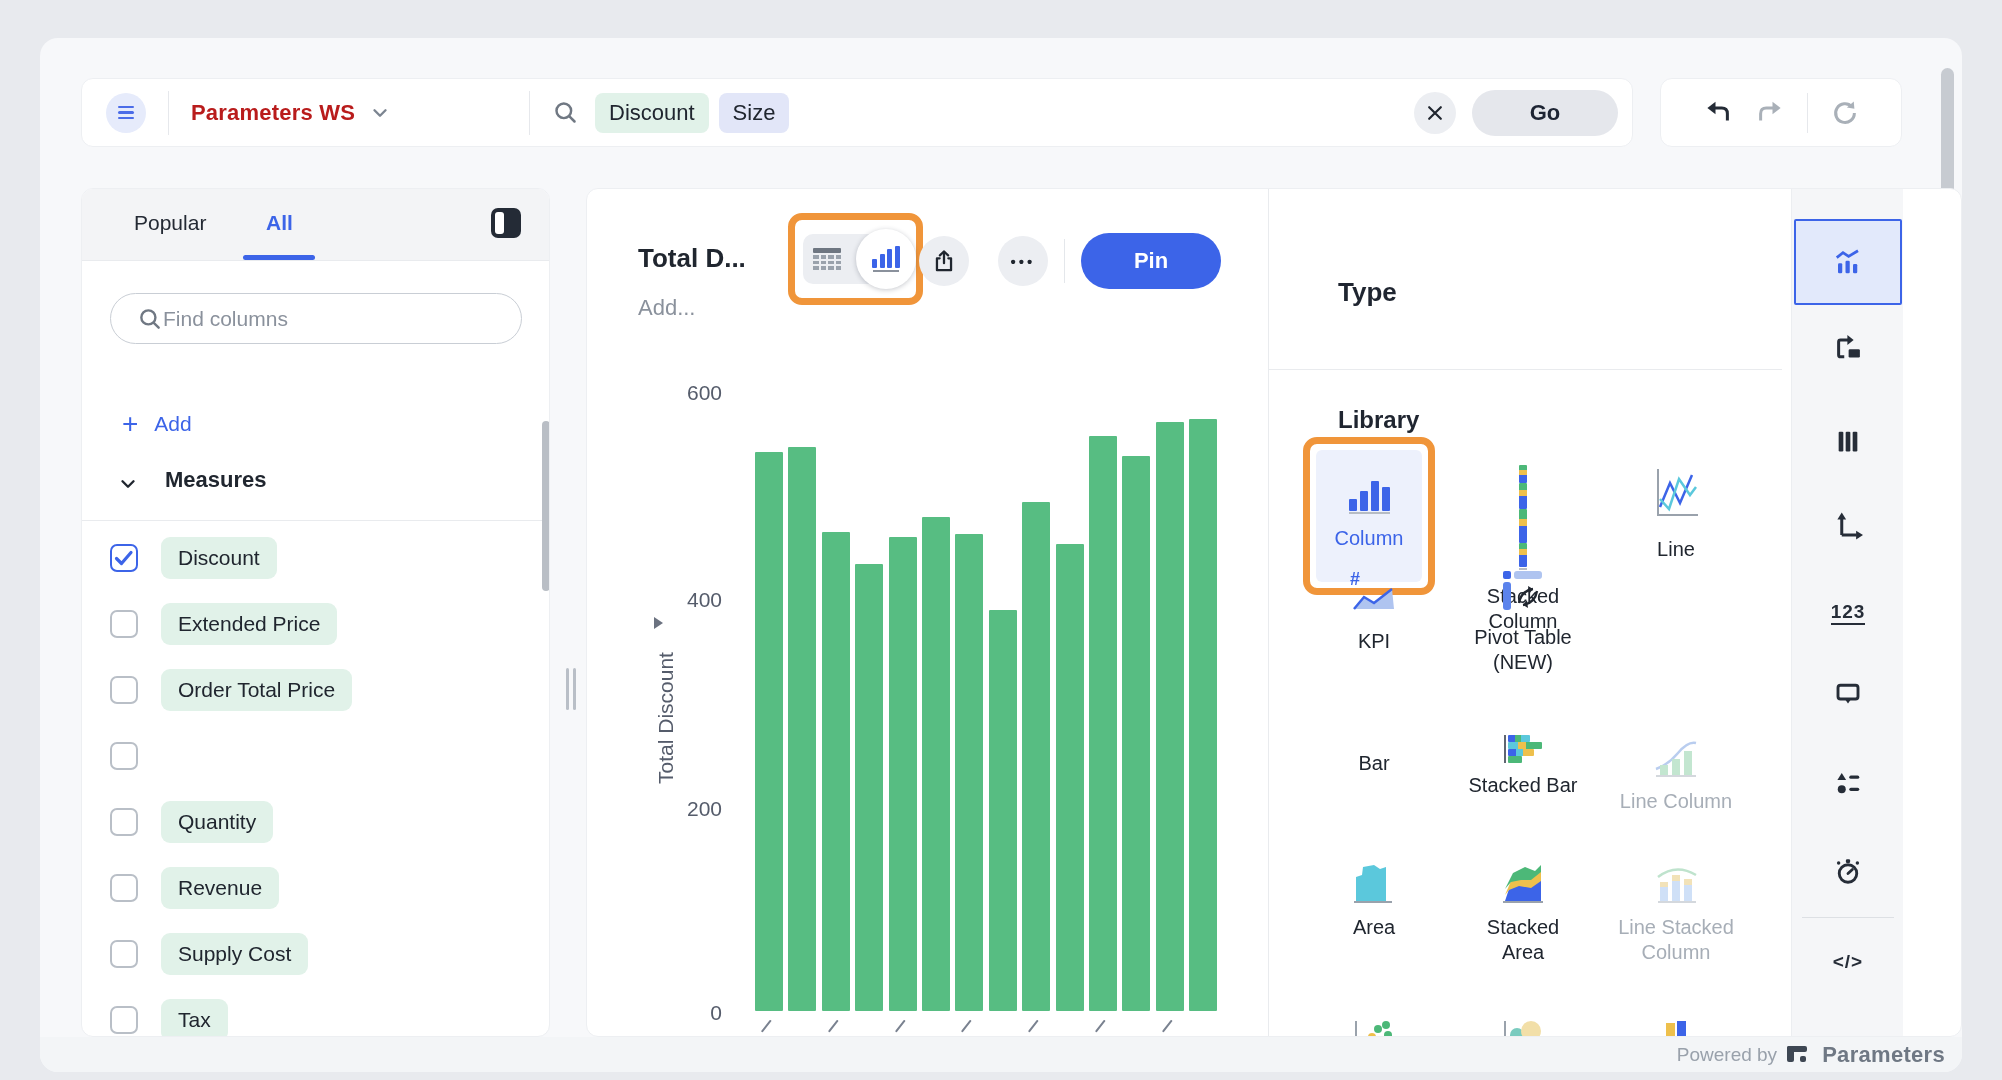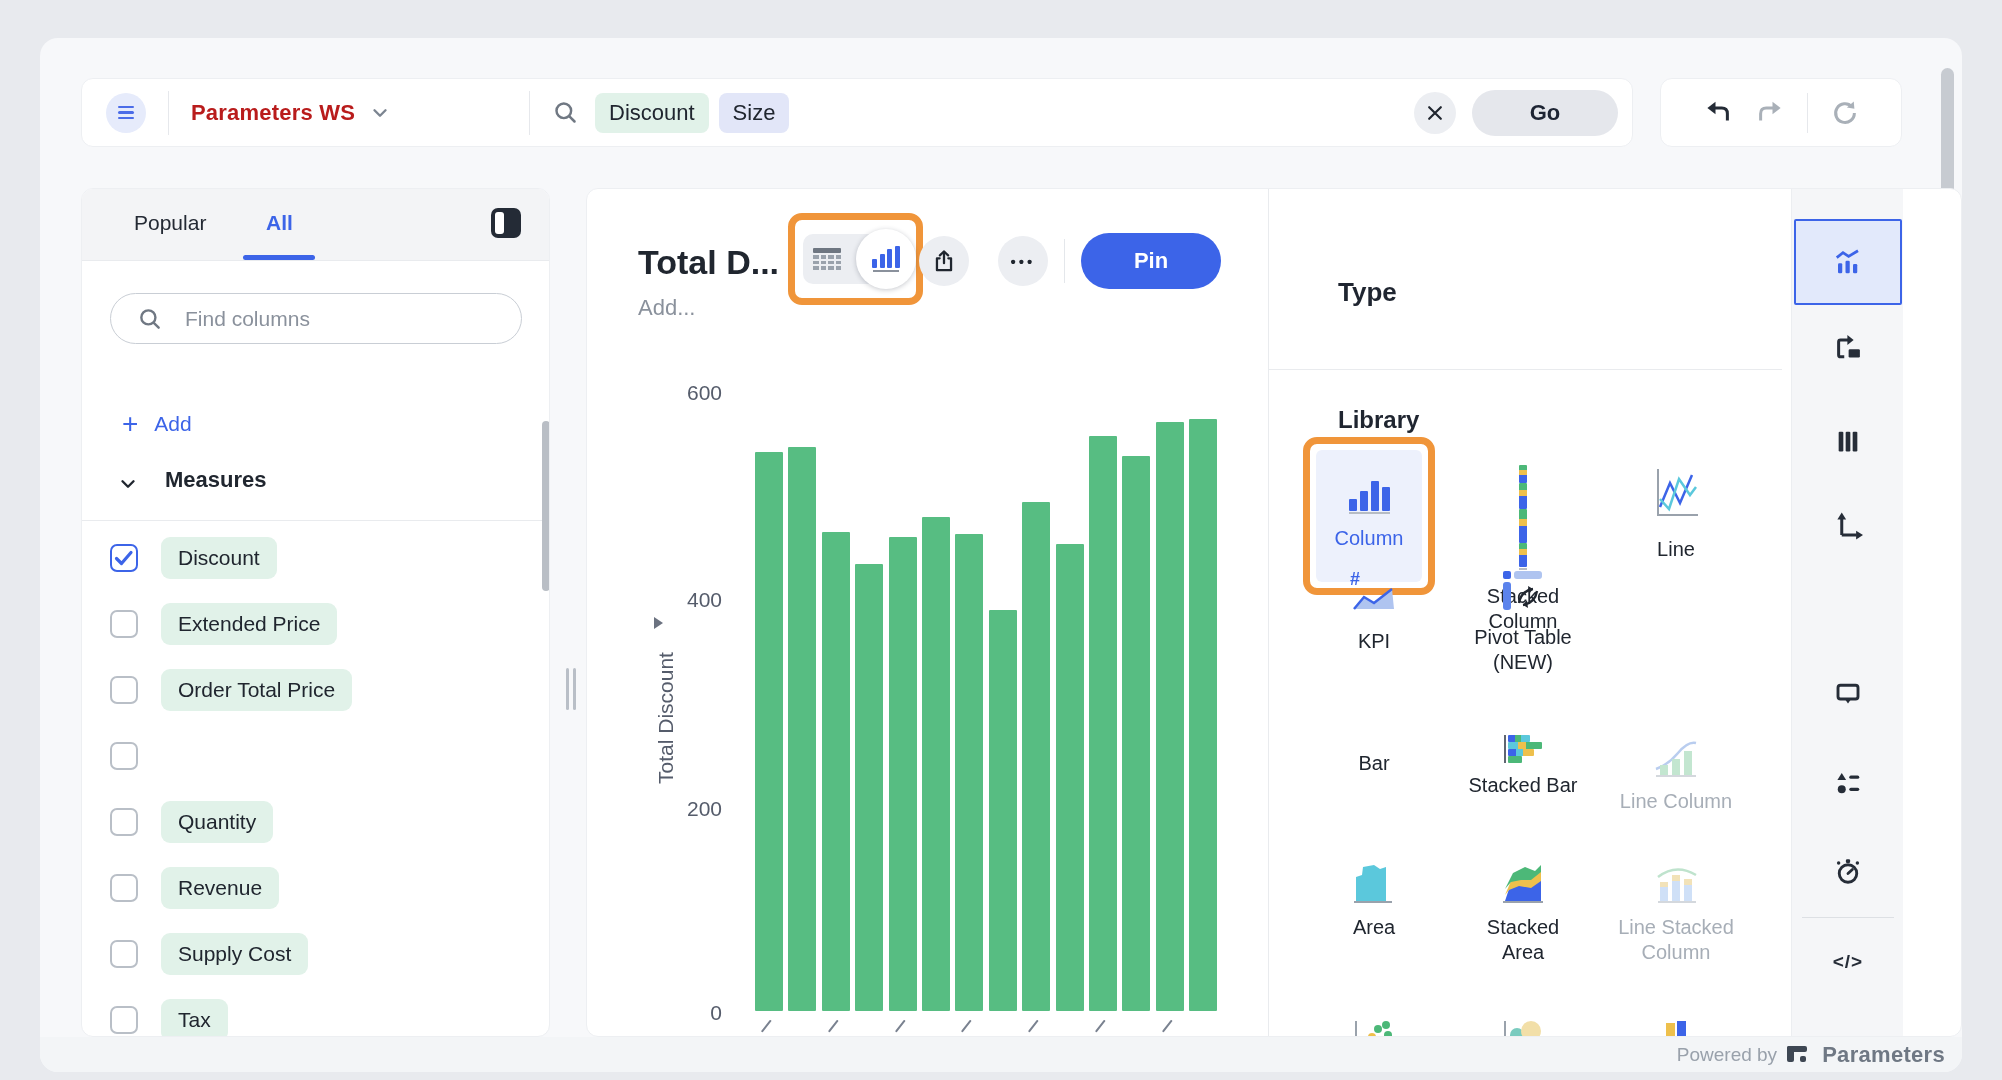--- a/index.html
+++ b/index.html
@@ -33,21 +33,21 @@
   .sidebar { left:41px; top:150px; width:469px; height:849px; overflow:hidden; }
   .sb-head { position:absolute; left:0; top:0; width:100%; height:72px; background:#F3F4F6; border-bottom:1px solid #E9EBEE; }
   .tab { position:absolute; top:22px; font-size:21px; cursor:pointer; }
   .tab-popular { left:52px; color:#242A34; }
   .tab-all { left:184px; color:#3C64E8; font-weight:bold; }
   .tab-underline { position:absolute; left:161px; top:66px; width:72px; height:5px; border-radius:3px; background:#3C64E8; }
   .collapse { position:absolute; left:409px; top:19px; width:30px; height:30px; background:#242B36; border-radius:7px; cursor:pointer; }
   .collapse i { position:absolute; left:4px; top:4px; width:9px; height:22px; background:#fff; border-radius:3px; }
   .findbox { position:absolute; left:28px; top:104px; width:412px; height:51px; border:1.5px solid #C9CED5; border-radius:26px;
              display:flex; align-items:center; padding-left:26px; background:#fff; }
-  .findbox .ph { font-size:21px; color:#8A919C; margin-left:22px; }
+  .findbox .ph { font-size:21px; color:#8A919C; }
   .addrow { position:absolute; left:40px; top:222px; display:flex; align-items:center; gap:16px; cursor:pointer; }
   .addrow .plus { font-size:28px; color:#3C64E8; line-height:26px; }
   .addrow .txt { font-size:21px; color:#3C64E8; }
   .meas-head { position:absolute; left:0; top:268px; width:100%; height:62px; }
   .meas-head .chv { position:absolute; left:35px; top:16px; }
   .meas-head .ttl { position:absolute; left:83px; top:10px; font-size:22px; font-weight:bold; color:#20262F; }
   .meas-div { position:absolute; left:0; top:331px; width:100%; height:1px; background:#E9EBEE; }
   .mrow { position:absolute; left:0; width:100%; height:56px; }
   .cbox { position:absolute; left:28px; top:12px; width:28px; height:28px; border:2px solid #B9BFC7; border-radius:7px; background:#fff; cursor:pointer; }
   .cbox svg { display:none; }
@@ -55,21 +55,21 @@
   .cbox.checked svg { display:block; }
   .mpill { position:absolute; left:79px; top:5px; height:42px; line-height:42px; padding:0 17px; background:#E1F2E9;
            border-radius:9px; font-size:21px; color:#20262F; cursor:pointer; }
   .sb-scroll { position:absolute; left:460px; top:232px; width:8px; height:170px; border-radius:4px; background:#B9BEC5; }
 
   .handle { position:absolute; left:526px; top:630px; width:12px; height:42px; display:flex; gap:4px; cursor:col-resize; }
   .handle i { width:3px; height:42px; background:#B9BFC7; border-radius:2px; }
 
   
   .maincard { left:546px; top:150px; width:1376px; height:849px; overflow:hidden; }
-  .chart-title { position:absolute; left:51px; top:54px; font-size:34px; font-weight:bold; color:#20262F; }
+  .chart-title { position:absolute; left:51px; top:54px; font-size:26px; font-weight:bold; color:#20262F; }
   .chart-sub { position:absolute; left:51px; top:106px; font-size:22px; color:#8A919C; cursor:pointer; }
 
   .orange-ring { position:absolute; border:7px solid #F0953A; border-radius:14px; background:#fff; }
   .toggle-ring { left:201px; top:24px; width:135px; height:92px; display:flex; align-items:center; padding:0 8px; }
   .seg { position:relative; width:112px; height:50px; background:#ECEEF2; border-radius:10px; display:flex; align-items:center; }
   .tbl-icon { margin-left:10px; width:28px; height:22px; display:flex; flex-direction:column; gap:2px; }
   .tbl-icon .hd { height:5px; background:#6E7681; border-radius:1px; }
   .tbl-icon .rw { flex:1; display:flex; gap:2px; }
   .tbl-icon .rw i { flex:1; background:#9AA2AC; }
   .seg-circle { position:absolute; right:-8px; top:-5px; width:60px; height:60px; border-radius:50%; background:#fff;
@@ -572,20 +572,23 @@
               <rect x="16" y="4" width="4" height="17" rx="1" fill="#262D38"></rect>
             </svg>
       </div>
       <div class="rail-item" style="top:293px">
         <svg width="30" height="30" viewBox="0 0 24 24">
               <path d="M7 20 V7 M7 20 H19" stroke="#262D38" stroke-width="2.4" fill="none"></path>
               <path d="M7 2 L10.5 7.5 H3.5 Z" fill="#262D38"></path>
               <path d="M24 20 L18.5 16.5 V23.5 Z" fill="#262D38"></path>
             </svg>
       </div>
+      <div class="rail-item" style="top:381px">
+        <span class="r123">123</span>
+      </div>
       <div class="rail-item" style="top:462px">
         <svg width="30" height="30" viewBox="0 0 24 24">
               <rect x="4" y="5" width="16" height="11" rx="2" stroke="#262D38" stroke-width="2.3" fill="none"></rect>
               <path d="M9.5 16 H14.5 L12 19.5 Z" fill="#262D38"></path>
             </svg>
       </div>
       <div class="rail-item" style="top:551px">
         <svg width="30" height="30" viewBox="0 0 24 24">
               <path d="M7 4 L10.5 9.5 H3.5 Z" fill="#262D38"></path>
               <rect x="13" y="6" width="8" height="2.6" rx="1.3" fill="#262D38"></rect>

